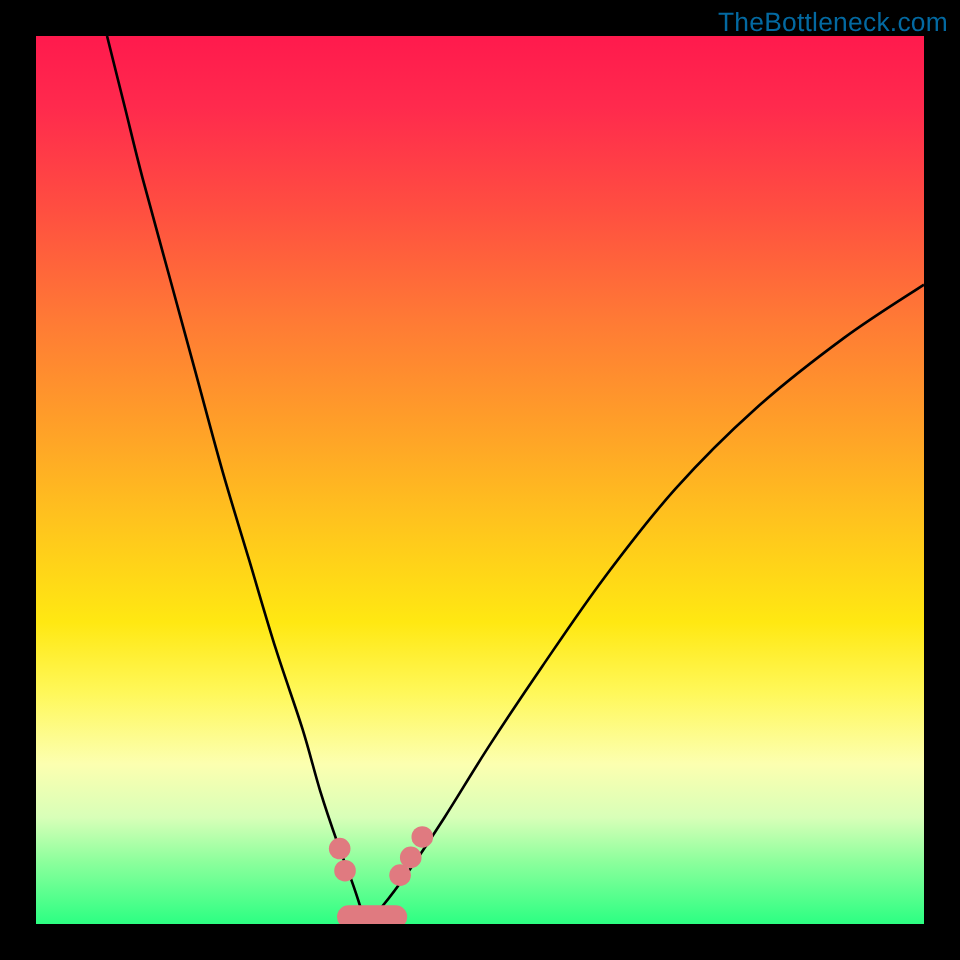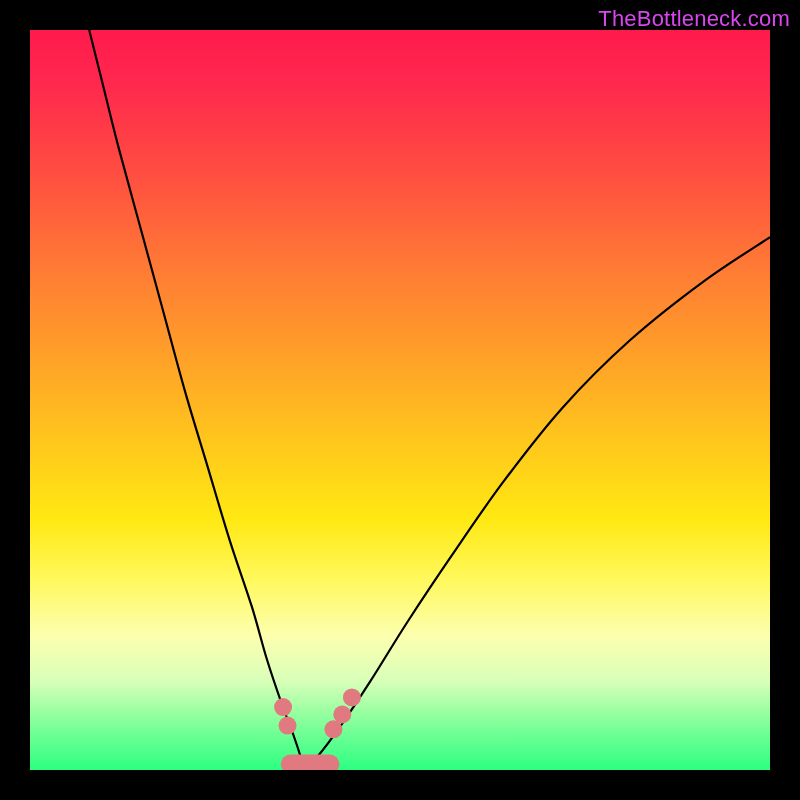--- a/index.html
+++ b/index.html
@@ -29,21 +29,21 @@
       #d8ffb8 88%,
       #8cff9c 93%,
       #2cff82 100%);
   }
   .watermark {
     position: absolute;
     top: 6px;
     right: 10px;
     font-family: Arial, Helvetica, sans-serif;
     font-size: 22px;
-    color: #d946ef;
+    color: #0369a1;
     font-weight: 500;
     letter-spacing: 0.2px;
   }
   svg.curves {
     position: absolute;
     left: 0; top: 0;
     width: 100%; height: 100%;
   }
   .curve-path {
     fill: none;

